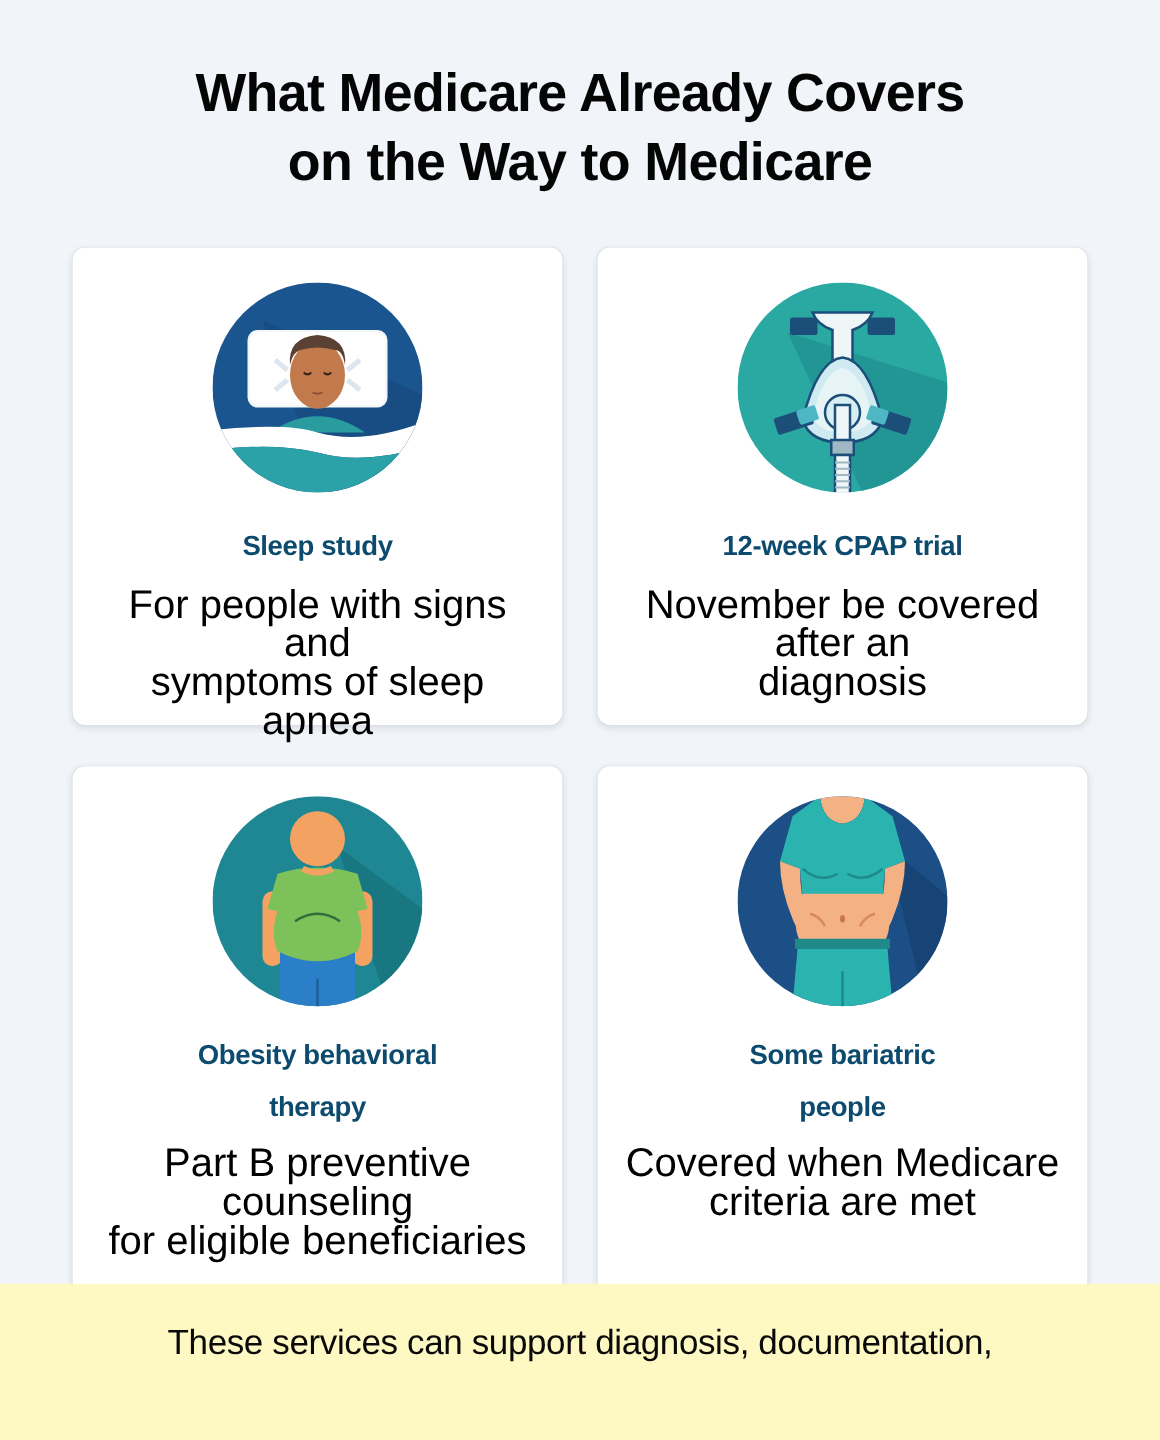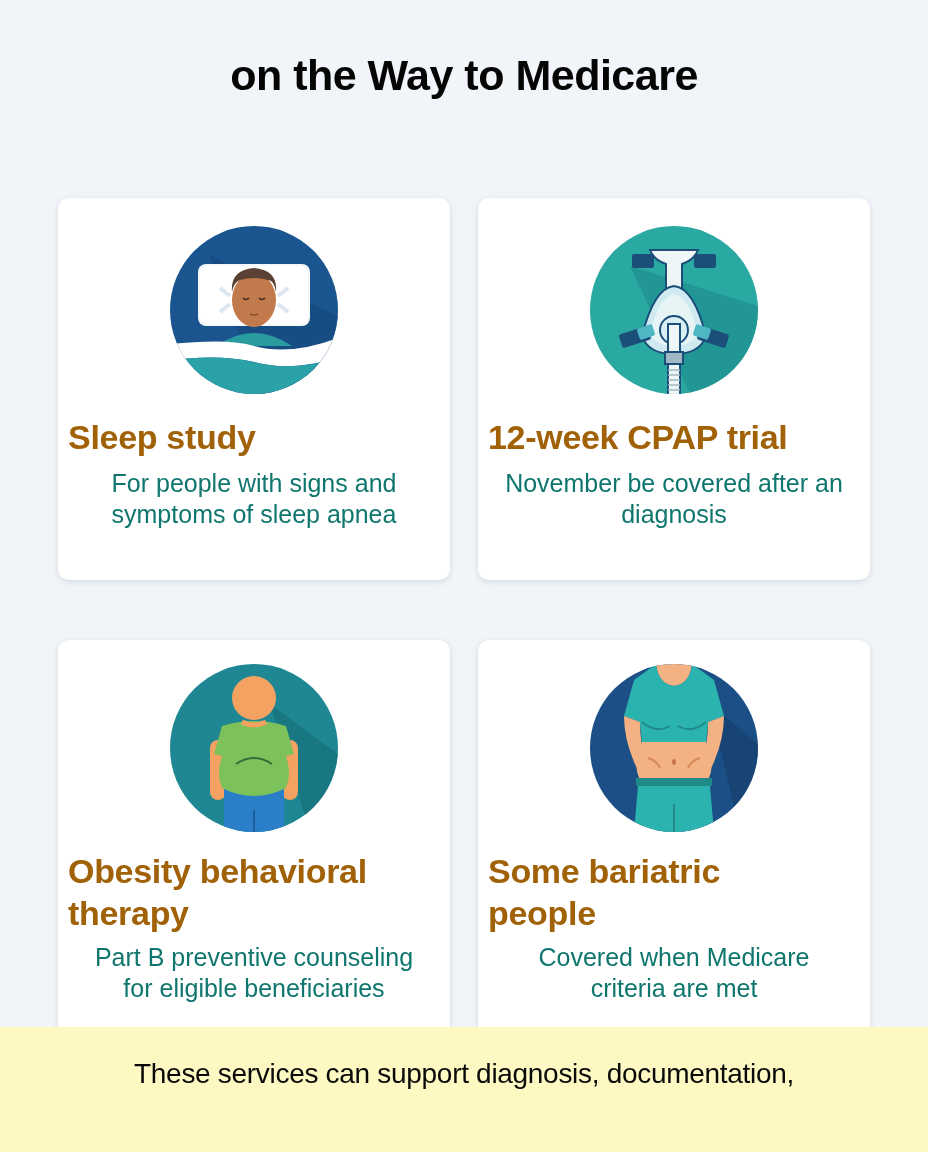--- a/index.html
+++ b/index.html
@@ -14,55 +14,56 @@
     position: absolute; left: 0; top: 48px; width: 928px;
     text-align: center; font-size: 43px; font-weight: 700;
     line-height: 55px; letter-spacing: -0.5px; color: #050505;
   }
   .card {
     position: absolute; width: 392px; background: #ffffff;
     border-radius: 10px;
     box-shadow: 0 2px 6px rgba(30,45,70,0.12), 0 0 1px rgba(30,45,70,0.10);
   }
   .card.top { top: 198px; height: 382px; }
-  .card.bottom { top: 640px; height: 480px; }
+  .card.bottom { top: 613px; height: 480px; }
   .card.left { left: 58px; }
   .card.right { left: 478px; }
   .icon {
     position: absolute; left: 112px; top: 28px; width: 168px; height: 168px;
   }
   .card.bottom .icon { top: 24px; }
   .icon svg { width: 168px; height: 168px; display: block; }
   .card-title {
     position: absolute; left: 10px; right: 10px; top: 218px;
-    font-size: 34px; font-weight: 700;
-    line-height: 42px; letter-spacing: -0.3px; color: #a16207;
+    text-align: center; font-size: 22px; font-weight: 700;
+    line-height: 42px; letter-spacing: -0.3px; color: #0c4a6e;
   }
   .card.bottom .card-title { top: 210px; }
   .card-desc {
     position: absolute; left: 20px; right: 20px; top: 270px;
-    text-align: center; font-size: 25px; line-height: 31px; color: #0f766e;
+    text-align: center; font-size: 32px; line-height: 31px; color: #000000;
   }
   .card.bottom .card-desc { top: 302px; }
   .card-desc .ln { display: block; }
   .footer {
     position: absolute; left: 0; top: 1027px; width: 928px; height: 125px;
     background: #fef9c3;
   }
   .footer-text {
     position: absolute; left: 0; width: 928px; top: 30px;
     text-align: center; font-size: 28px; line-height: 34px; color: #0a0a0a;
     letter-spacing: -0.3px;
   }
   .footer-text .ln { display: block; }
 </style>
 </head>
 <body>
 
 <h1 class="title">
+  <span style="display:block">What Medicare Already Covers</span>
   <span style="display:block">on the Way to Medicare</span>
 </h1>
 
 <div class="card top left">
   <div class="icon">
     <svg viewBox="0 0 168 168">
       <defs>
           <clipPath id="c1">
             <circle cx="84" cy="84" r="84"></circle>
           </clipPath>

